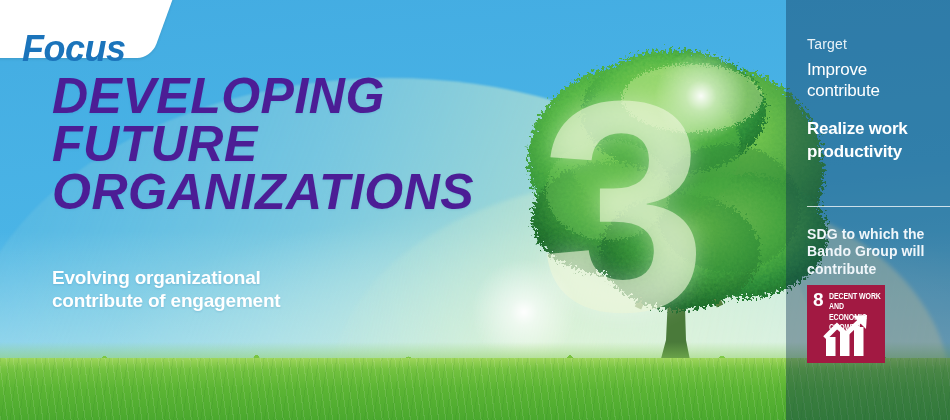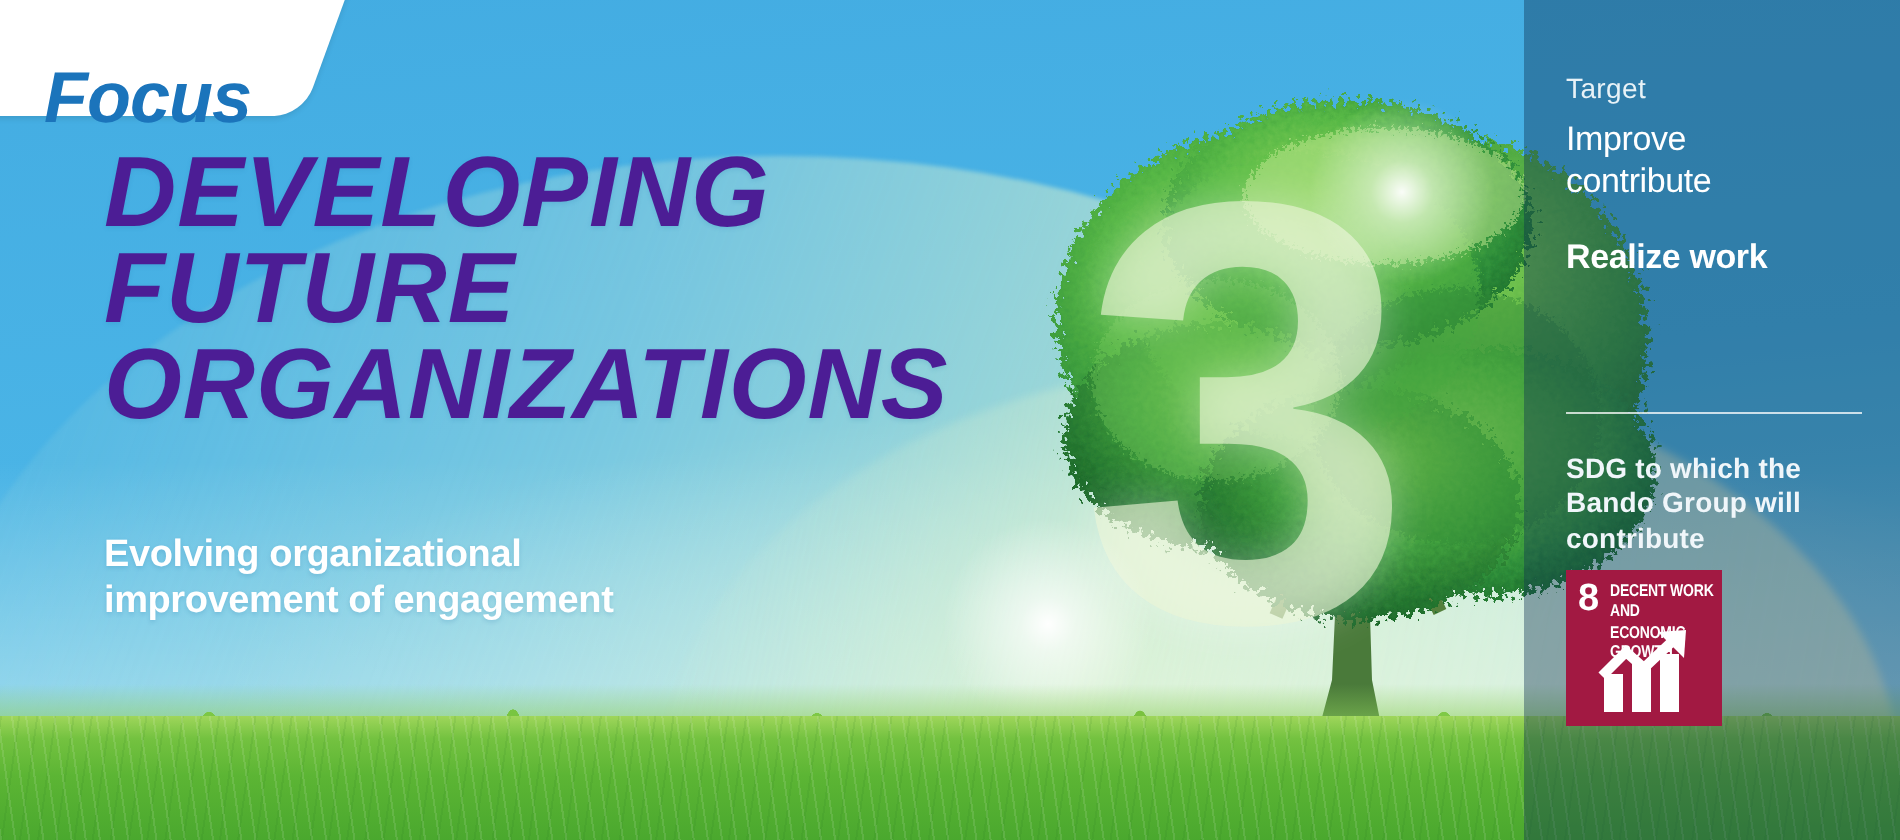--- a/index.html
+++ b/index.html
@@ -195,21 +195,21 @@
     letter-spacing: -0.2px;
     text-shadow: 0 1px 2px rgba(40,120,170,0.22);
   }
   .subhead div { white-space: nowrap; }
 
   
   .right-panel {
     position: absolute;
     right: 0;
     top: 0;
-    width: 188px;
+    width: 164px;
     height: 420px;
     background: rgba(12,48,80,0.40);
   }
   .panel-inner {
     position: absolute;
     left: 21px;
     top: 0;
     width: 160px;
     height: 100%;
     color: #ffffff;
@@ -366,35 +366,36 @@
   <div class="focus-text">Focus</div>
 
   <div class="headline">
     <div>DEVELOPING</div>
     <div>FUTURE</div>
     <div>ORGANIZATIONS</div>
   </div>
 
   <div class="subhead">
     <div>Evolving organizational</div>
-    <div>improvement of engagement</div>
+    <div>contribute of engagement</div>
   </div>
 
   <div class="right-panel">
     <div class="panel-inner">
 
       <div class="panel-label">Target</div>
 
       <div class="panel-target-1">
         <div>Improve</div>
         <div>contribute</div>
       </div>
 
       <div class="panel-target-2">
         <div>Realize work</div>
+        <div>productivity</div>
       </div>
 
       <div class="panel-divider"></div>
 
       <div class="panel-sdg-note">
         <div>SDG to which the</div>
         <div>Bando Group will</div>
         <div>contribute</div>
       </div>
 

